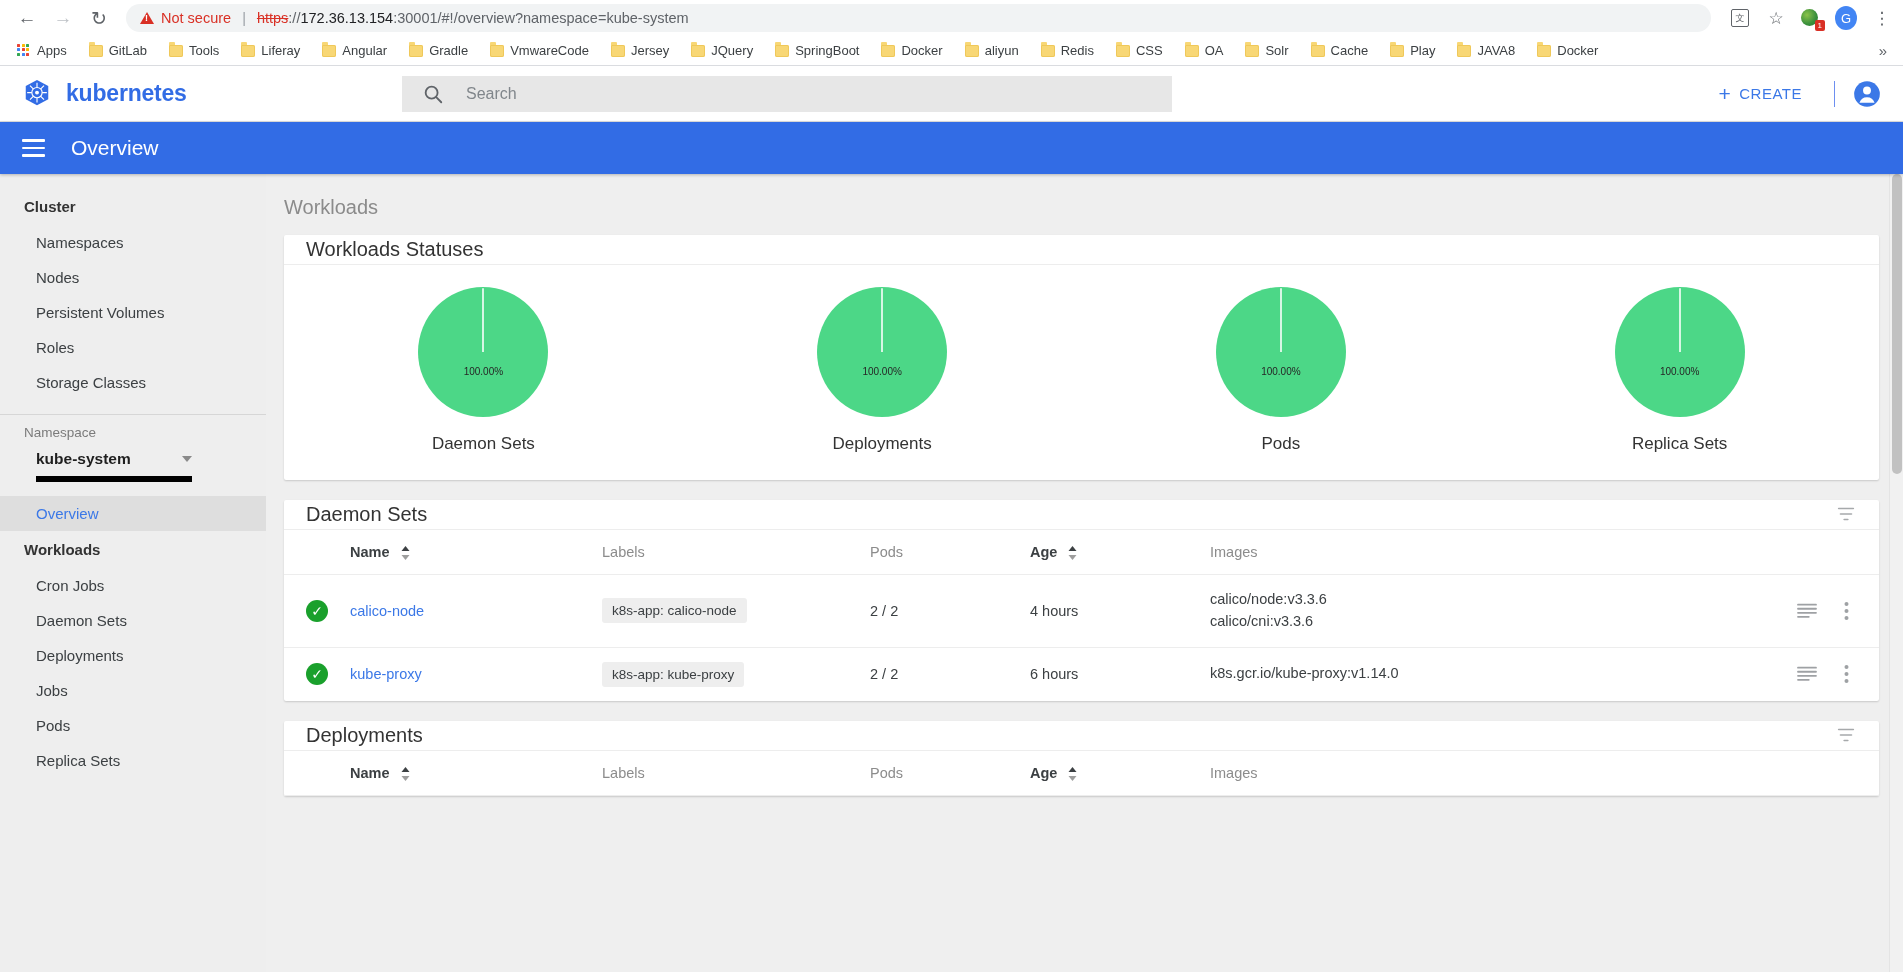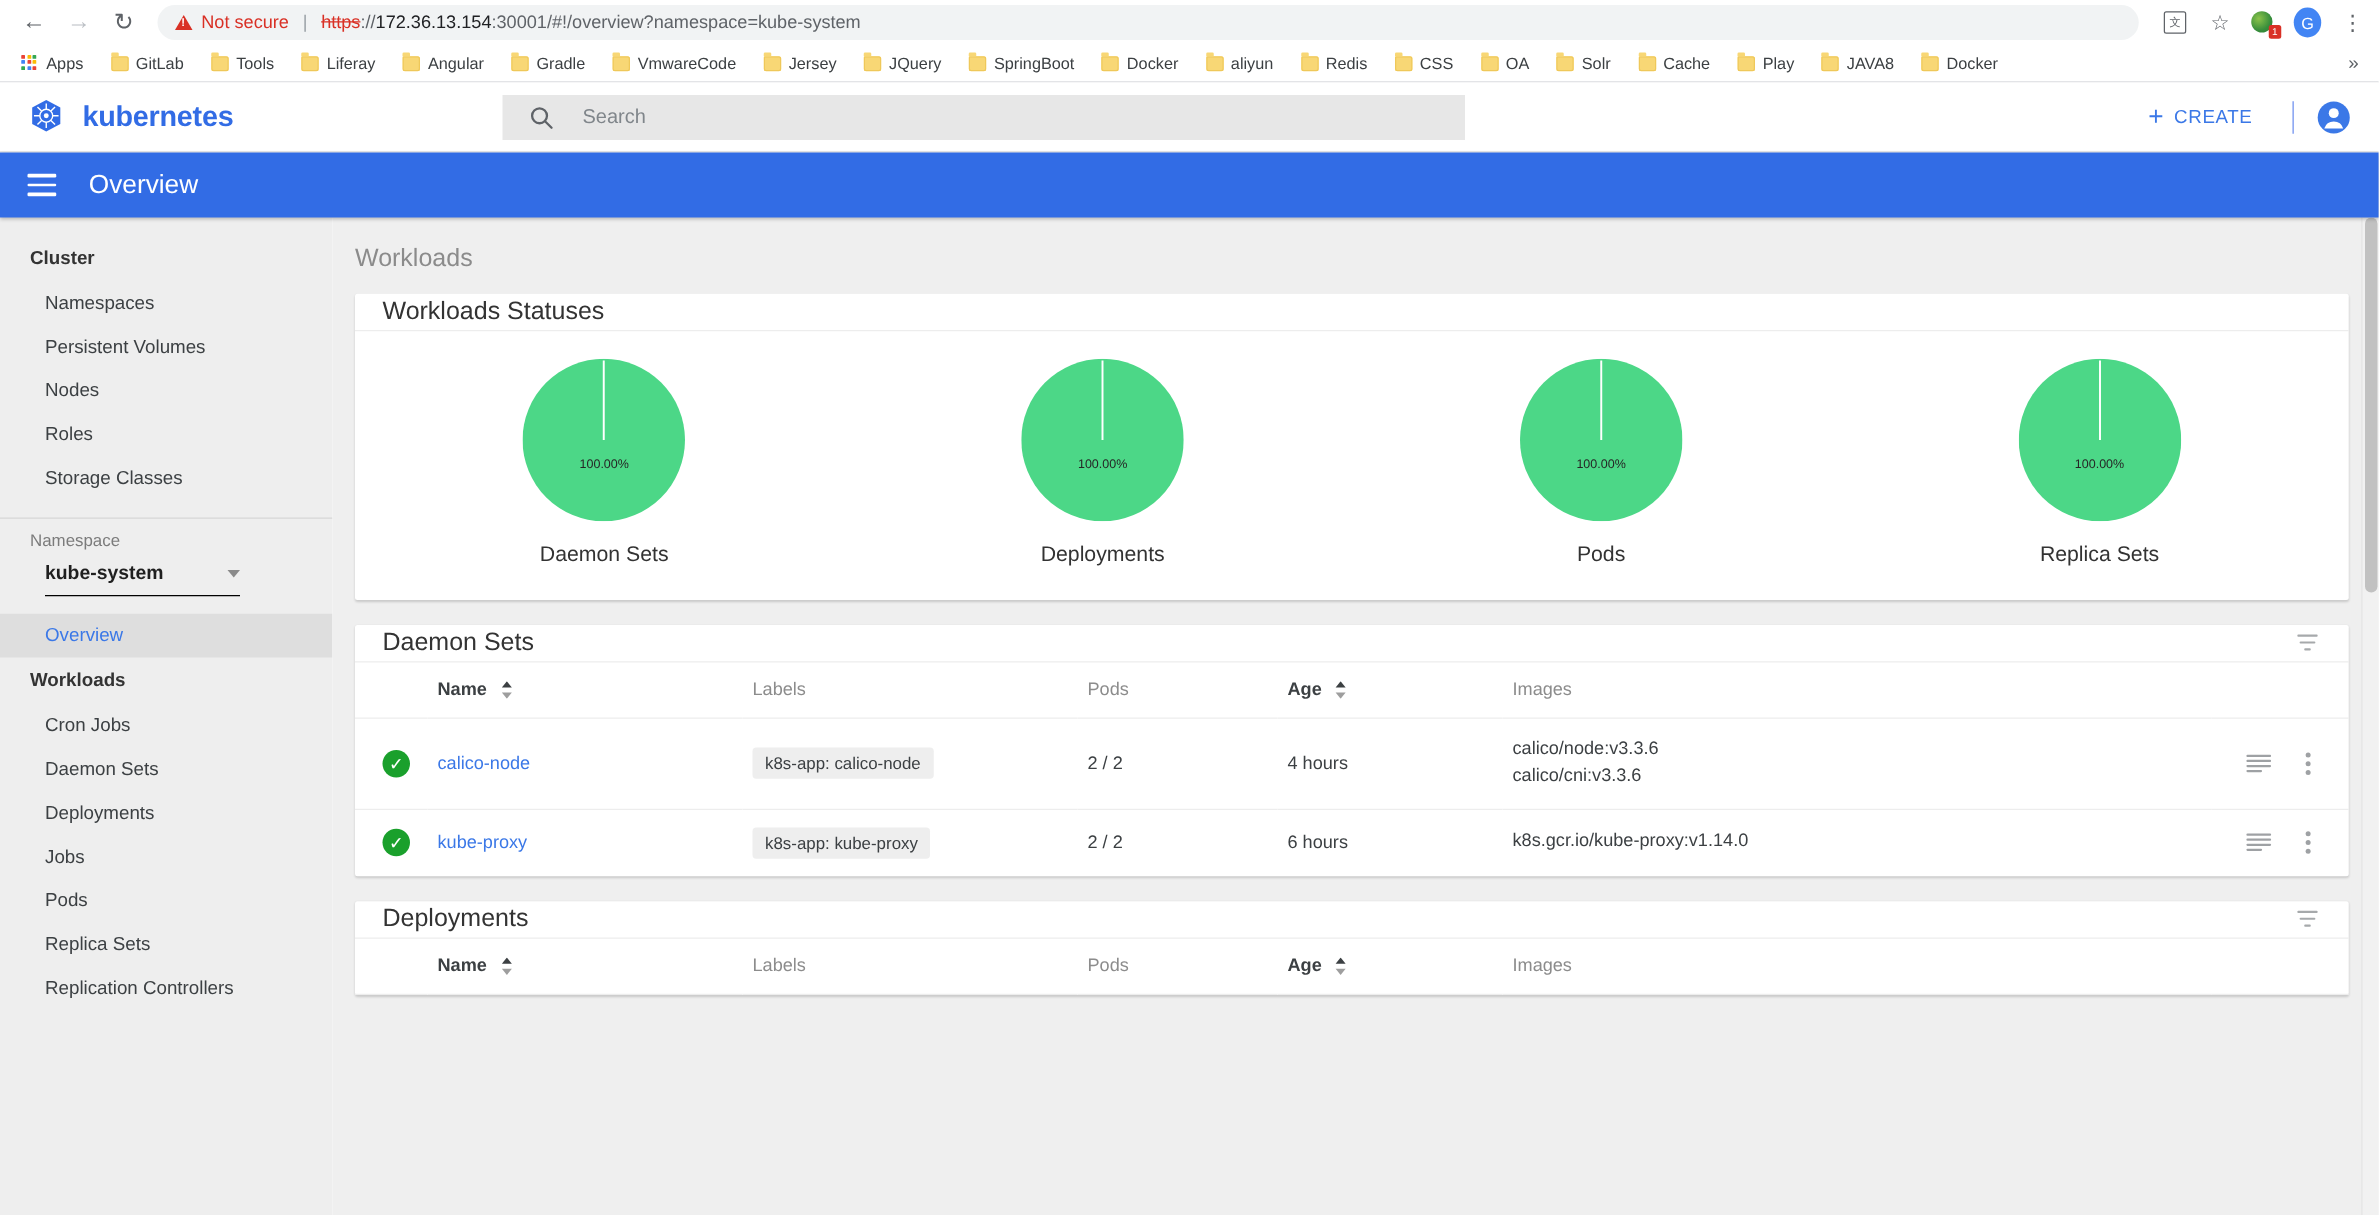--- a/index.html
+++ b/index.html
@@ -142,21 +142,21 @@
     padding: 10px 22px 10px 24px; font-size: 15px; color: #333; font-weight: 700;
   }
   .nav-item {
     padding: 9px 22px 9px 36px; font-size: 15px; color: #3c4043;
     cursor: pointer; white-space: nowrap;
   }
   .nav-item.active { background: #dedede; color: #3b78e7; font-weight: 500; }
   .nav-sep { height: 1px; background: #d6d6d6; margin: 14px 0 10px 0; }
   .ns-label { padding: 0 22px 6px 24px; font-size: 13.5px; color: #7b7b7b; }
   .ns-select {
-    margin: 0 36px 0 36px; padding: 4px 0 8px 0; border-bottom: 1px solid #000000;
+    margin: 0 36px 0 36px; padding: 4px 0 8px 0; border-bottom: 6px solid #000000;
     display: flex; align-items: center; justify-content: space-between;
     font-size: 15.5px; color: #1f1f1f; font-weight: 700; cursor: pointer; width: 156px;
   }
   .caret { width: 0; height: 0; border-left: 5px solid transparent; border-right: 5px solid transparent; border-top: 6px solid #8a8a8a; }
 
   
   .main {
     flex: 1 1 auto; background: #efefef; overflow: hidden;
     padding: 22px 0 0 0; position: relative;
   }
@@ -400,43 +400,42 @@
       <i></i>
     </div>
   <div class="toolbar-title">Overview</div>
 </div>
 
 <div class="body-wrap">
 
   <div class="sidebar">
     <div class="nav-head">Cluster</div>
     <div class="nav-item">Namespaces</div>
+    <div class="nav-item">Nodes</div>
     <div class="nav-item">Persistent Volumes</div>
-    <div class="nav-item">Nodes</div>
     <div class="nav-item">Roles</div>
     <div class="nav-item">Storage Classes</div>
 
     <div class="nav-sep"></div>
 
     <div class="ns-label">Namespace</div>
     <div class="ns-select">
       <span>kube-system</span>
       <span class="caret"></span>
     </div>
 
     <div class="nav-item active" style="margin-top:14px">Overview</div>
 
     <div class="nav-head">Workloads</div>
     <div class="nav-item">Cron Jobs</div>
     <div class="nav-item">Daemon Sets</div>
     <div class="nav-item">Deployments</div>
     <div class="nav-item">Jobs</div>
     <div class="nav-item">Pods</div>
     <div class="nav-item">Replica Sets</div>
-    <div class="nav-item">Replication Controllers</div>
   </div>
 
   <div class="main">
     <div class="section-title">Workloads</div>
 
     <div class="card">
       <div class="card-head">
         <span>Workloads Statuses</span>
       </div>
       <div class="pie-row">

